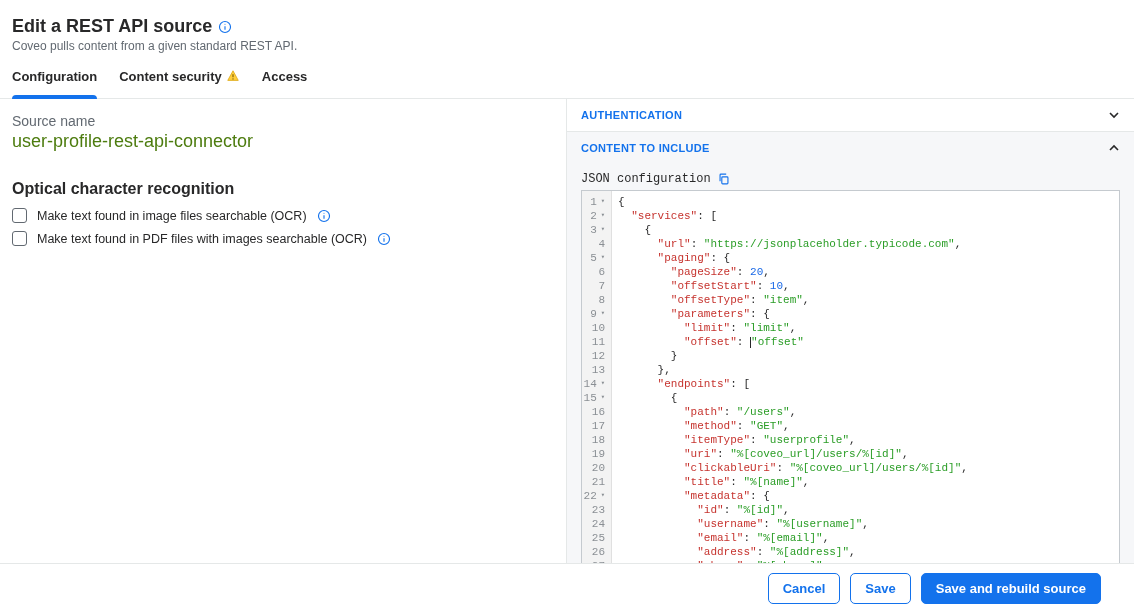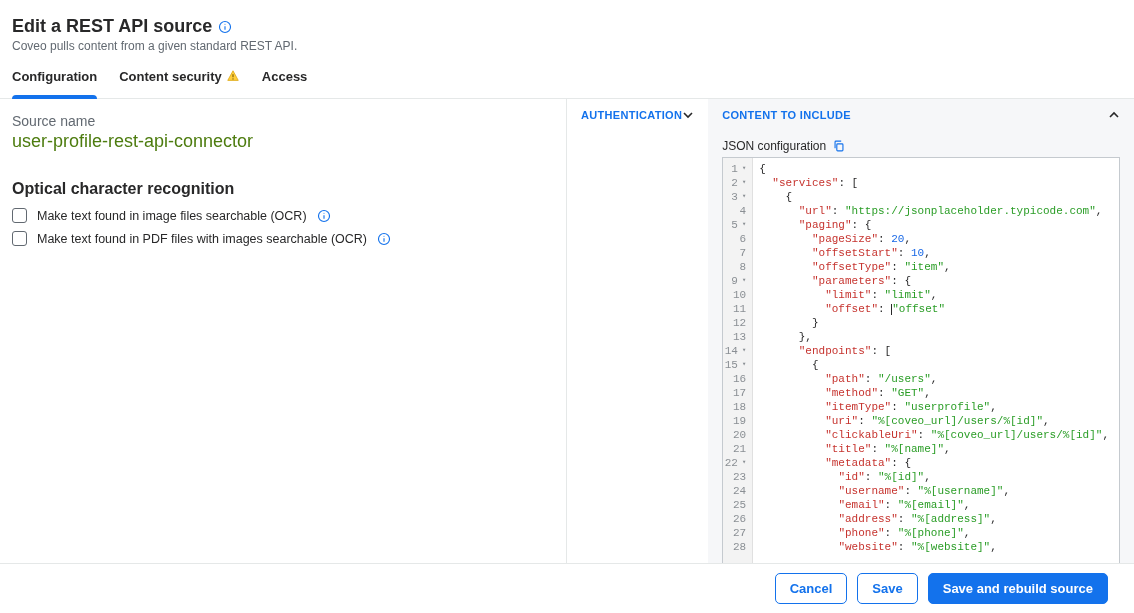--- a/index.html
+++ b/index.html
@@ -18,45 +18,45 @@
   .title-row { display: flex; align-items: center; gap: 6px; }
   .title { font-size: 18px; font-weight: 700; color: #282829; text-align: right; }
   .info-icon-small { display:inline-flex; width:14px; height:14px; color:#1372ec; }
   .subtitle { font-size: 12px; color: #626971; margin-top:2px; }
   .tabs { display:flex; gap:22px; padding: 14px 12px 0 12px; border-bottom:1px solid #e5e8e8; }
   .tab { font-size:13px; font-weight:700; color:#282829; padding-bottom:14px; position:relative; cursor:pointer; display:flex; gap:4px;}
   .tab.active::after { content:""; position:absolute; left:0; right:0; bottom:-1px; height:4px; background:#1372ec; border-radius:4px 4px 0 0; }
   .warn-icon { display:inline-flex; width:14px; height:14px; color:#ecad00; }
   .body { display:flex; height: calc(613px - 40px - 42px - 50px); }
   .left-panel { flex:1 1 50%; padding: 14px 12px; border-right:1px solid #e5e8e8; }
-  .right-panel { flex:1 1 50%; display:flex; flex-direction:row; }
+  .right-panel { flex:1 1 50%; display:flex; flex-direction:column; }
   .field-label { font-size:14px; color:#626971; }
   .field-value { font-size:18px; color:#4d7c0f; margin-top:2px; }
   .section-heading { font-size:16px; font-weight:700; margin-top:28px; margin-bottom:10px; }
   .checkbox-row { display:flex; align-items:center; gap:10px; margin-bottom:8px; font-size:12.5px; }
   .checkbox { width:15px; height:15px; border:1.5px solid #626971; border-radius:3px; flex-shrink:0; cursor:pointer; }
   .accordion { border-bottom:1px solid #e5e8e8; }
   .accordion-header { display:flex; justify-content:space-between; align-items:center; padding:10px 14px; font-size:11px; font-weight:700; letter-spacing:0.3px; color:#1372ec; cursor:pointer; }
   .chevron { width:12px; height:12px; }
   .accordion.expanded { background:#f6f7f9; }
   .editor-section { padding: 8px 14px 0 14px; flex:1; display:flex; flex-direction:column; min-height:0; }
-  .editor-label-row { display:flex; align-items:center; gap:6px; font-size:12px; color:#282829; margin-bottom:4px; }
+  .editor-label-row { display:flex; align-items:center; gap:6px; font-size:12px; color:#282829; margin-bottom:4px;font-family:Liberation Mono, monospace; }
   .copy-icon { width:14px; height:14px; color:#1372ec; cursor:pointer; }
   .code-editor { flex:1; border:1px solid #c5cacf; display:flex; min-height:0; overflow:hidden; background:#fff; }
   .gutter { background:#f3f3f3; color:#8a8f94; font-family: "Courier New", monospace; font-size:11px; line-height:14px; padding:4px 2px 2px 2px; text-align:right; width:30px; user-select:none; border-right:1px solid #e0e0e0;}
   .gutter .ln { display:flex; justify-content:flex-end; align-items:center; gap:2px; height:14px; padding-right:4px;}
   .gutter .ln.fold::after { content:"\25BE"; font-size:7px; color:#8a8f94; margin-left:2px; position:relative; top:-1px;}
   .code { flex:1; font-family:"Courier New", monospace; font-size:11px; line-height:14px; padding:4px 6px; white-space:pre; overflow:auto; }
   .code .line { height:14px; }
   .punc { color:#282829; }
   .key { color:#c6332e; }
   .str { color:#2a9d26; }
   .num { color:#1968e6; }
   .cursor { border-left:1px solid #282829; display:inline-block; height:11px; vertical-align:middle; margin:0 0px;}
-  .footer { position:absolute; bottom:0; left:0; right:0; height:50px; border-top:1px solid #e5e8e8; display:flex; justify-content:flex-end; align-items:center; gap:10px; padding:0 26px; background:#fff; }
+  .footer { position:absolute; bottom:0; left:0; right:0; height:50px; border-top:1px solid #e5e8e8; display:flex; justify-content:flex-end; align-items:center; gap:10px; padding:0 33px; background:#fff; }
   .btn { font-size:13px; font-weight:600; padding:7px 14px; border-radius:5px; cursor:pointer; }
   .btn-outline { border:1px solid #1372ec; color:#1372ec; background:#fff; }
   .btn-primary { border:1px solid #1372ec; background:#1372ec; color:#fff; }
 </style>
 </head>
 <body>
 
 <div class="header">
   <div class="title-row">
     <span class="title">Edit a REST API source</span>

